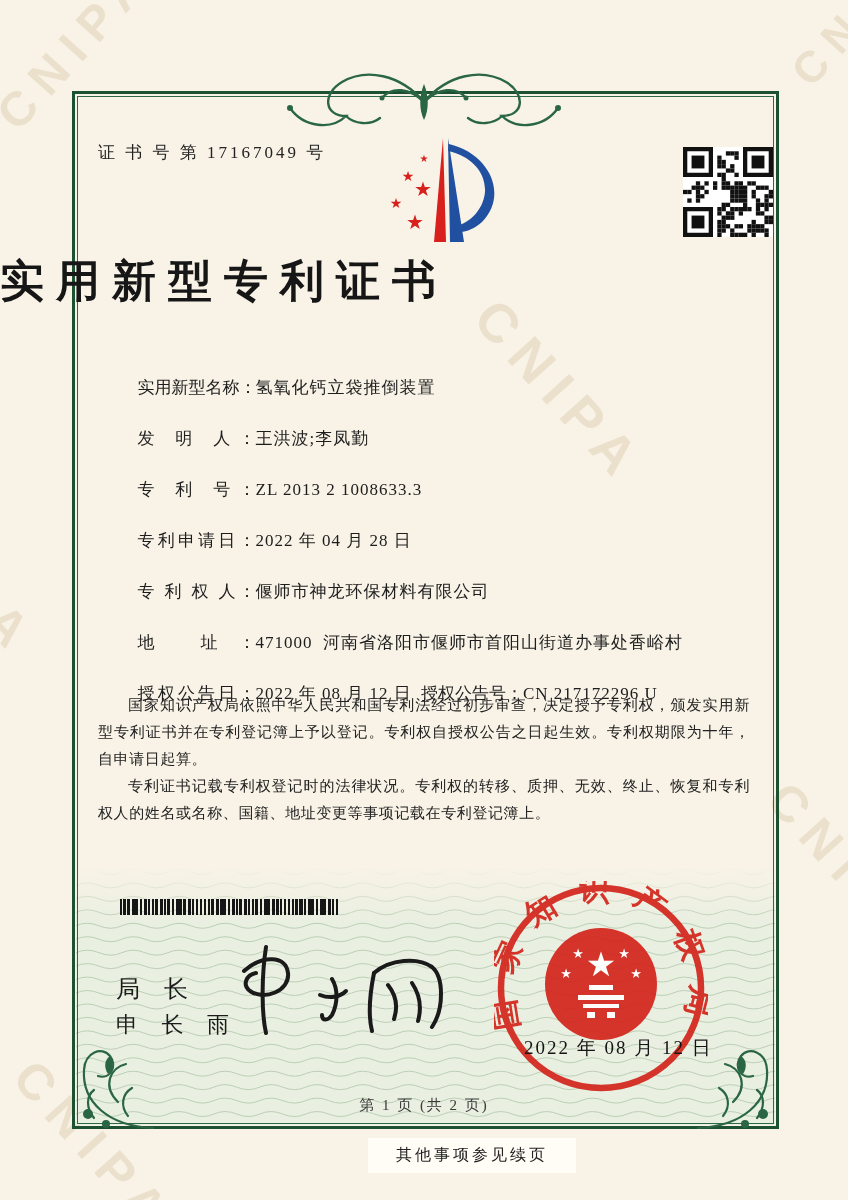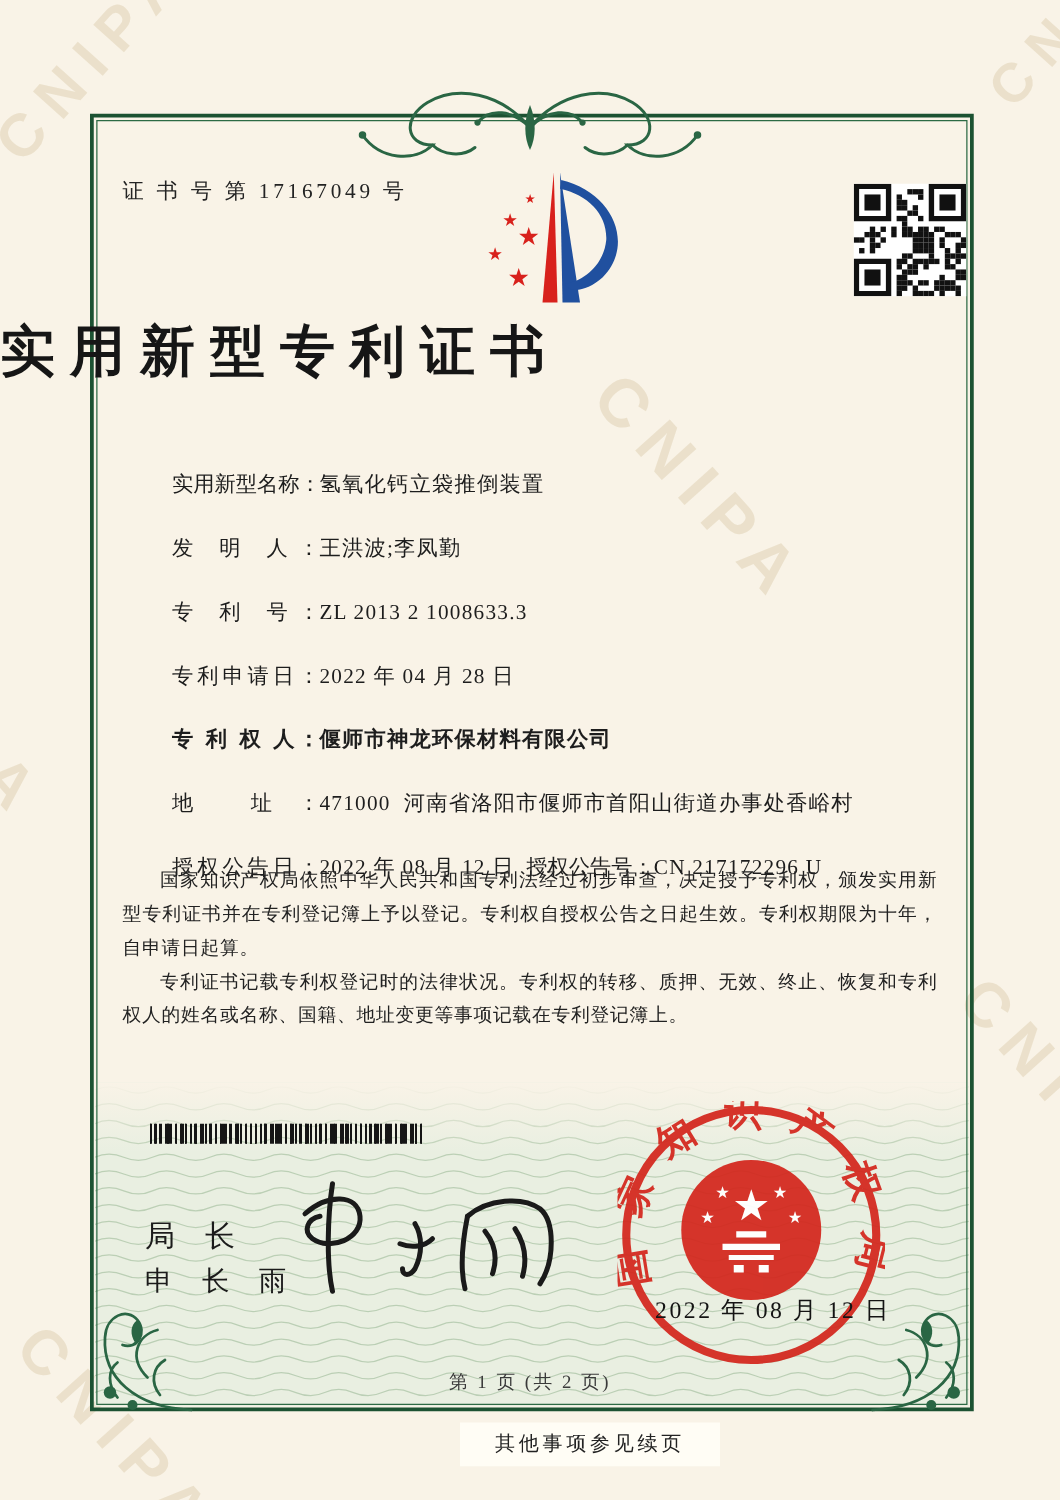--- a/index.html
+++ b/index.html
@@ -311,21 +311,21 @@
     </div>
     <div class="frow" style="top:407px;">
       <span class="lbl">发 明 人：</span><span class="val">王洪波;李凤勤</span>
     </div>
     <div class="frow" style="top:458px;">
       <span class="lbl">专 利 号：</span><span class="val">ZL 2013 2 1008633.3</span>
     </div>
     <div class="frow" style="top:509px;">
       <span class="lbl">专利申请日：</span><span class="val">2022 年 04 月 28 日</span>
     </div>
-    <div class="frow" style="top:560px;font-weight:bold;">
+    <div class="frow" style="top:560px;">
       <span class="lbl">专 利 权 人：</span><span class="val">偃师市神龙环保材料有限公司</span>
     </div>
     <div class="frow" style="top:611px;">
       <span class="lbl">地 址：</span><span class="val">471000  河南省洛阳市偃师市首阳山街道办事处香峪村</span>
     </div>
     <div class="frow" style="top:662px;width:640px;">
       <span class="lbl">授权公告日：</span><span class="val">2022 年 08 月 12 日</span>
       <span class="fpair2">
         <span>授权公告号：</span><span class="val">CN 217172296 U</span>
       </span>

